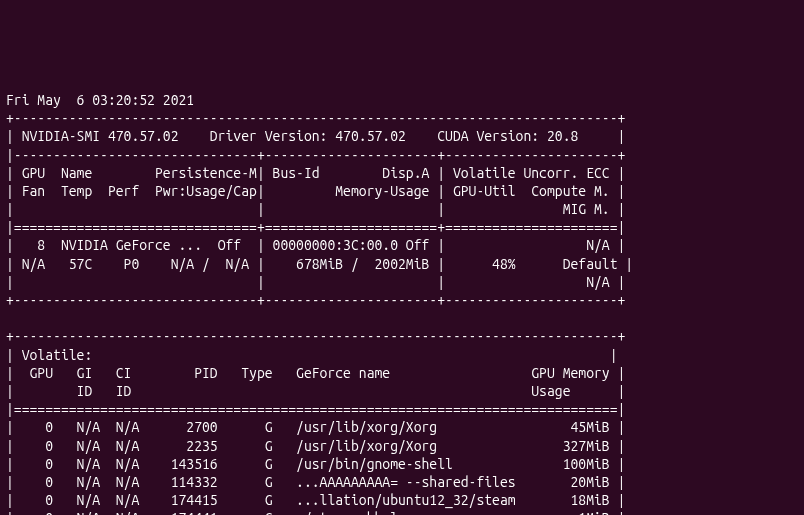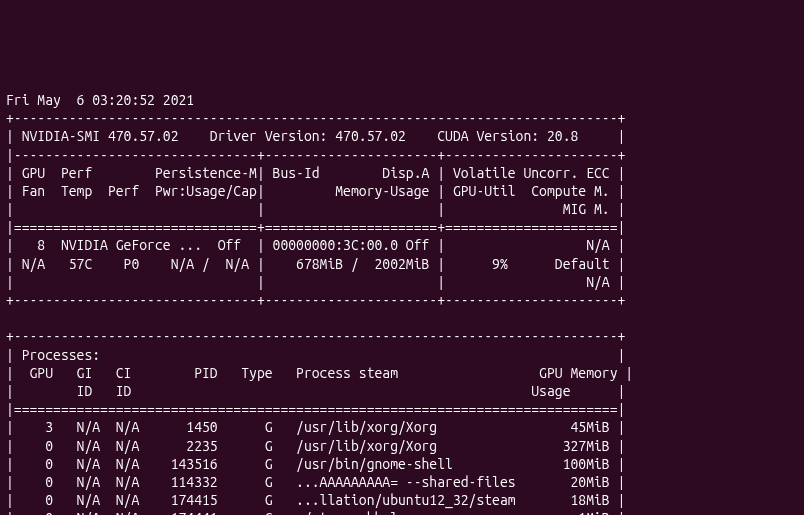--- a/index.html
+++ b/index.html
@@ -26,35 +26,35 @@
 </head>
 <body>
 
 
 
 <div class="terminal">
 <span>Fri May  6 03:20:52 2021</span>
 <span>+-----------------------------------------------------------------------------+</span>
 <span>| NVIDIA-SMI 470.57.02    Driver Version: 470.57.02    CUDA Version: 20.8     |</span>
 <span>|-------------------------------+----------------------+----------------------+</span>
-<span>| GPU  Perf        Persistence-M| Bus-Id        Disp.A | Volatile Uncorr. ECC |</span>
+<span>| GPU  Name        Persistence-M| Bus-Id        Disp.A | Volatile Uncorr. ECC |</span>
 <span>| Fan  Temp  Perf  Pwr:Usage/Cap|         Memory-Usage | GPU-Util  Compute M. |</span>
 <span>|                               |                      |               MIG M. |</span>
 <span>|===============================+======================+======================|</span>
 <span>|   8  NVIDIA GeForce ...  Off  | 00000000:3C:00.0 Off |                  N/A |</span>
-<span>| N/A   57C    P0    N/A /  N/A |    678MiB /  2002MiB |      9%      Default |</span>
+<span>| N/A   57C    P0    N/A /  N/A |    678MiB /  2002MiB |      48%      Default |</span>
 <span>|                               |                      |                  N/A |</span>
 <span>+-------------------------------+----------------------+----------------------+</span>
 <span>                                                                               </span>
 <span>+-----------------------------------------------------------------------------+</span>
-<span>| Processes:                                                                  |</span>
-<span>|  GPU   GI   CI        PID   Type   Process steam                  GPU Memory |</span>
+<span>| Volatile:                                                                  |</span>
+<span>|  GPU   GI   CI        PID   Type   GeForce name                  GPU Memory |</span>
 <span>|        ID   ID                                                   Usage      |</span>
 <span>|=============================================================================|</span>
-<span>|    3   N/A  N/A      1450      G   /usr/lib/xorg/Xorg                 45MiB |</span>
+<span>|    0   N/A  N/A      2700      G   /usr/lib/xorg/Xorg                 45MiB |</span>
 <span>|    0   N/A  N/A      2235      G   /usr/lib/xorg/Xorg                327MiB |</span>
 <span>|    0   N/A  N/A    143516      G   /usr/bin/gnome-shell              100MiB |</span>
 <span>|    0   N/A  N/A    114332      G   ...AAAAAAAAA= --shared-files       20MiB |</span>
 <span>|    0   N/A  N/A    174415      G   ...llation/ubuntu12_32/steam       18MiB |</span>
 <span>|    0   N/A  N/A    174441      G   ./steamwebhelper                    1MiB |</span>
 
 
 
 
 </div>

